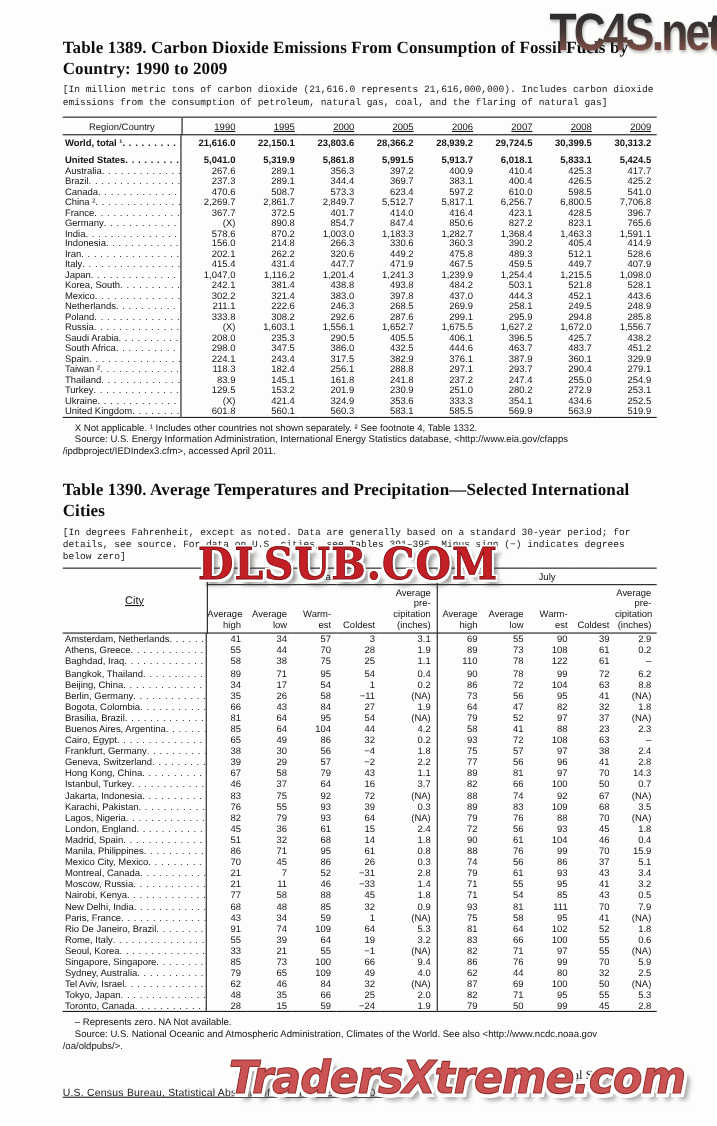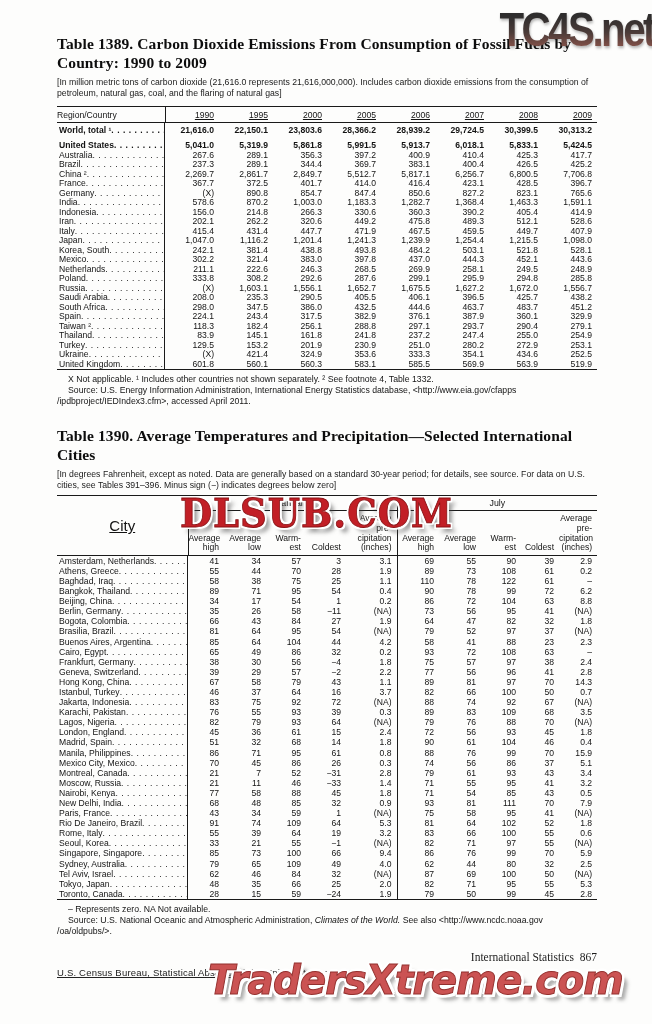--- a/index.html
+++ b/index.html
@@ -2,35 +2,35 @@
 <html><head>
 <meta charset="utf-8">
 <style>
   html,body{margin:0;padding:0;background:#e8e8e8;}
   .page{position:relative;width:652px;height:1024px;background:#fdfdfc;overflow:hidden;
         font-family:"Liberation Sans",sans-serif;color:#141414;}
   .content{position:absolute;left:57px;top:34px;width:540px;}
 
   .tbl-title{font-family:"Liberation Serif",serif;font-weight:bold;font-size:15.5px;
              line-height:19px;margin:0;color:#0d0d0d;letter-spacing:.1px;}
-  .tbl-note{font-size:8.7px;line-height:11px;margin-top:5px;color:#1a1a1a;}
+  .tbl-note{font-size:8.7px;line-height:11px;margin-top:5px;color:#1a1a1a;font-family:Liberation Mono, monospace;}
 
   table{border-collapse:collapse;table-layout:fixed;width:540px;font-size:8.6px;color:#131313;}
   .t1389{margin-top:7px;border-top:1.6px solid #1a1a1a;border-bottom:1.8px solid #1a1a1a;}
   .t1389 thead th{font-weight:normal;height:15px;vertical-align:middle;
                   border-bottom:1px solid #1a1a1a;padding:0;}
-  .t1389 th.stub-h{text-align:left;border-right:1px solid #1a1a1a;}
+  .t1389 th.stub-h{text-align:center;border-right:1px solid #1a1a1a;}
   .t1389 thead th.yr{text-align:right;padding-right:5px;text-decoration:underline;}
   .t1389 td{padding:0;line-height:9.5px;vertical-align:bottom;}
   .t1389 td.stub{border-right:1px solid #1a1a1a;}
 
   .t1390{margin-top:4px;border-top:1.6px solid #1a1a1a;border-bottom:1.8px solid #1a1a1a;}
   .t1390 th{font-weight:normal;padding:0;}
   .t1390 th.stub-h{text-align:center;vertical-align:middle;border-right:1px solid #1a1a1a;
-                   border-bottom:1px solid #1a1a1a;font-size:15px;text-decoration:underline;}
+                   border-bottom:1px solid #1a1a1a;font-size:10px;text-decoration:underline;}
   .t1390 th.grp{text-align:center;font-size:8.8px;height:14px;vertical-align:middle;
                 border-bottom:1px solid #1a1a1a;}
   .t1390 th.grp.jan{border-right:1px solid #1a1a1a;}
   .t1390 tr.cols th{white-space:pre-line;text-align:right;vertical-align:bottom;
                     padding:3px 5px 2px 0;line-height:9.6px;border-bottom:1px solid #1a1a1a;}
   .t1390 tr.cols th.jan-last{border-right:1px solid #1a1a1a;}
   .t1390 td{padding:0;line-height:10.1px;vertical-align:bottom;}
   .t1390 td.stub{border-right:1px solid #1a1a1a;}
   .t1390 td.c6{border-right:1px solid #1a1a1a;text-align:right;}
 
@@ -38,21 +38,21 @@
   td.stub .nm{white-space:nowrap;}
   td.stub .leader{flex:1;min-width:0;overflow:hidden;white-space:nowrap;}
   td.stub .leader::after{content:" . . . . . . . . . . . . . . . . . . . . . . . . . . . .";letter-spacing:.5px;}
   td.num{text-align:right;padding-right:5px;}
   tr.bold{font-weight:bold;}
   tr.wt td{padding-top:2.5px;padding-bottom:2.5px;}
   tr.gap td{padding-top:3.5px;}
 
   .fnotes{margin-top:4px;font-size:8.7px;line-height:10.8px;}
   .fnotes p{margin:0;text-indent:11px;}
-  .em{font-style:italic;}
+  .em{}
 
   .sect2{margin-top:20px;}
 
   .footer-right{margin-top:15px;text-align:right;font-size:11.5px;color:#1c1c1c;font-family:Liberation Serif, serif;}
   .footer-left{margin-top:4px;font-size:9.5px;color:#222;letter-spacing:.2px;text-decoration:underline;}
 
   
   .wm{position:absolute;pointer-events:none;white-space:nowrap;}
   .wm-tc4s{top:2px;right:-2px;font-family:"Liberation Sans",sans-serif;font-weight:bold;
            font-size:48px;letter-spacing:-3px;transform:scaleX(.84) scaleY(1.0);
@@ -157,20 +157,34 @@
                 <span class="leader"></span>
               </td>
               <td class="num">237.3</td>
               <td class="num">289.1</td>
               <td class="num">344.4</td>
               <td class="num">369.7</td>
               <td class="num">383.1</td>
               <td class="num">400.4</td>
               <td class="num">426.5</td>
               <td class="num">425.2</td>
+            </tr>
+            <tr>
+              <td class="stub">
+                <span class="nm">Canada</span>
+                <span class="leader"></span>
+              </td>
+              <td class="num">470.6</td>
+              <td class="num">508.7</td>
+              <td class="num">573.3</td>
+              <td class="num">623.4</td>
+              <td class="num">597.2</td>
+              <td class="num">610.0</td>
+              <td class="num">598.5</td>
+              <td class="num">541.0</td>
             </tr>
             <tr>
               <td class="stub">
                 <span class="nm">China ²</span>
                 <span class="leader"></span>
               </td>
               <td class="num">2,269.7</td>
               <td class="num">2,861.7</td>
               <td class="num">2,849.7</td>
               <td class="num">5,512.7</td>

